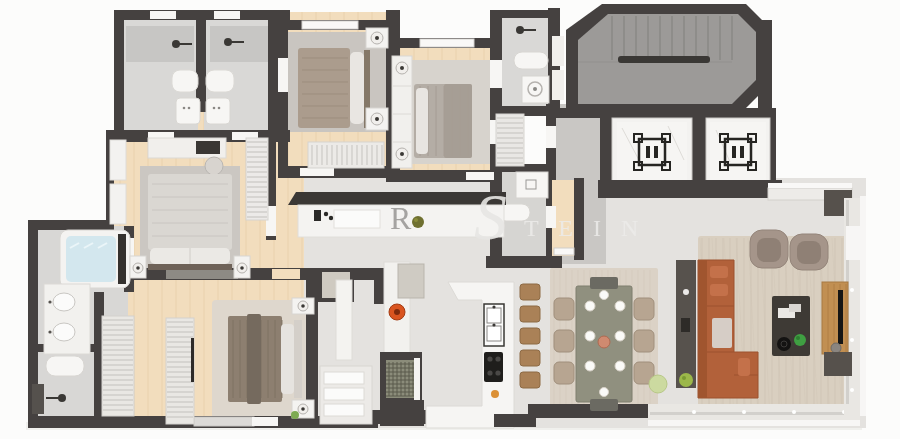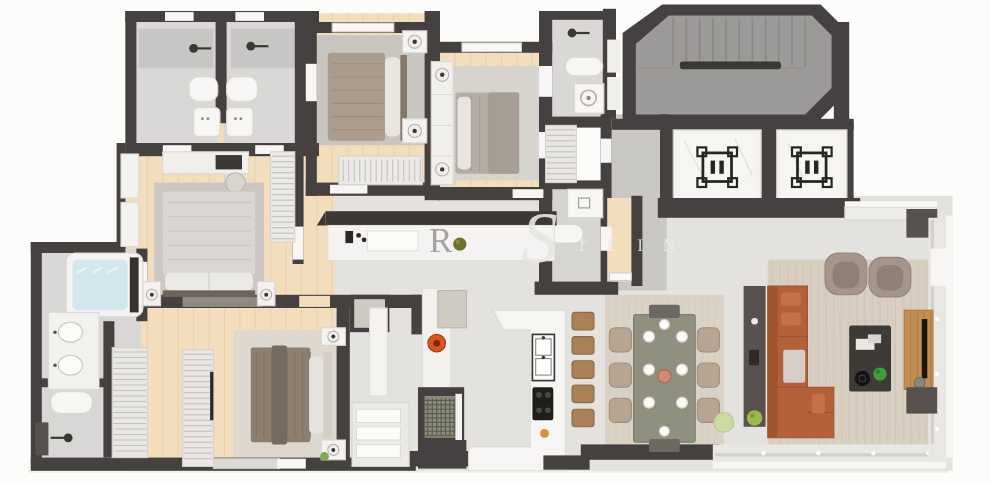--- a/index.html
+++ b/index.html
@@ -3,21 +3,21 @@
 <meta charset="utf-8">
 <style>
   html,body{margin:0;padding:0;background:#fcfcfb;}
   .stage{position:relative;width:900px;height:439px;background:#fcfcfb;overflow:hidden;
          font-family:"Liberation Sans",sans-serif;}
   .stage svg{position:absolute;left:0;top:0;}
   .wm{position:absolute;font-family:"Liberation Serif",serif;pointer-events:none;
       user-select:none;line-height:1;}
   .wm-r{left:390px;top:202px;font-size:32px;color:#8b8987;opacity:.75;}
   .wm-script{left:474px;top:184px;font-size:66px;font-style:italic;color:#e7e6e4;opacity:.9;}
-  .wm-tail{left:524px;top:216px;font-size:16px;letter-spacing:7px;color:#edecea;opacity:.85;}
+  .wm-tail{left:524px;top:216px;font-size:24px;letter-spacing:7px;color:#edecea;opacity:.85;}
 </style>
 </head>
 <body>
 
 <div class="stage">
   <svg id="plan-svg" width="900" height="439" viewBox="0 0 900 439">
       <rect x="0" y="0" width="900" height="439" rx="0" fill="#fcfcfb"></rect>
       <rect x="26" y="422" width="836" height="8" rx="0" fill="#ececea" opacity="0.8"></rect>
       <rect x="114" y="12" width="392" height="416" rx="0" fill="#f2ddbd"></rect>
       <g stroke="#e6cda8" stroke-width="1" fill="none" opacity="0.75">

